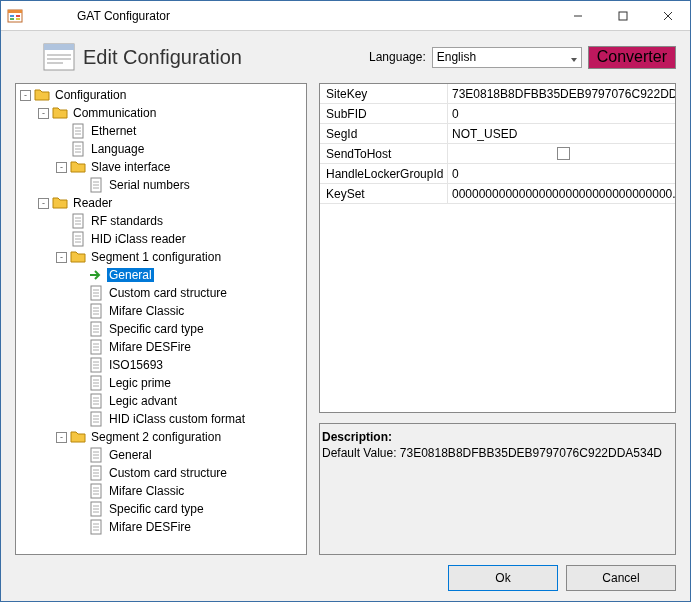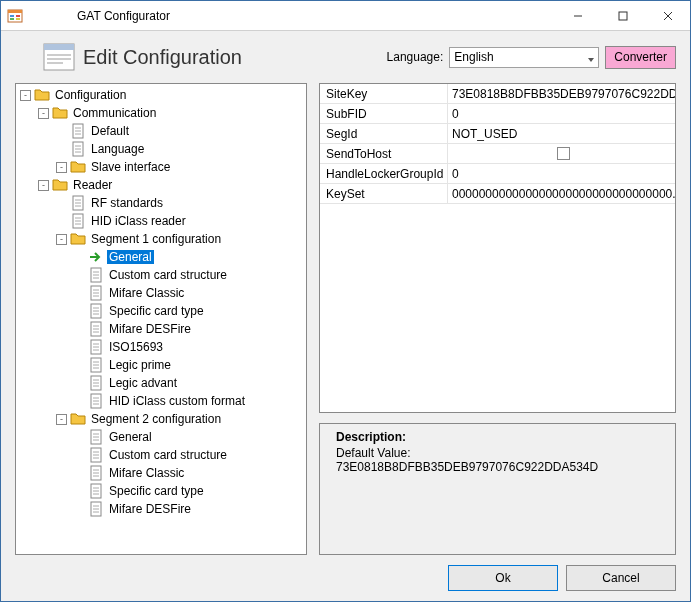--- a/index.html
+++ b/index.html
@@ -11,21 +11,21 @@
   .btns { display: flex; }
   .btns div { width: 45px; height: 29px; display:flex; align-items:center; justify-content:center; }
   .btns svg { width:10px; height:10px; }
   .content { flex: 1; background: #f0f0f0; padding: 12px 14px 10px 14px; display: flex; flex-direction: column; }
   .header-row { display: flex; align-items: center; margin-bottom: 12px; padding-left: 28px; }
   .header-row .ec-icon { width: 32px; height: 28px; margin-right: 8px; }
   .header-row h1 { font-size: 20px; font-weight: 400; color: #333; flex: 1; }
   .lang-label { font-size: 12px; margin-right: 6px; }
   .lang-select { width: 150px; height: 21px; border:1px solid #a0a0a0; background:#fff; display:flex; align-items:center; padding:0 4px; font-size:12px; position:relative; margin-right:6px;}
   .lang-select .arrow { position:absolute; right:3px; top:5px;}
-  .conv-btn { height: 23px; padding: 0 8px; border:1px solid #888; background:#f9a8d4; font-size:12px; }
+  .conv-btn { height: 23px; padding: 0 8px; border:1px solid #888; background:#be185d; font-size:16px; }
   .main { flex:1; display:flex; gap:12px; min-height:0; }
   .tree-pane { width: 292px; border:1px solid #888; background:#fff; position:relative; overflow:hidden; }
   .tree-scroll { position:absolute; inset:0; overflow-y:auto; overflow-x:hidden; padding:2px 0; }
   .tree-scroll::-webkit-scrollbar { width:17px; }
   .tree-scroll::-webkit-scrollbar-track { background:#f0f0f0; }
   .tree-scroll::-webkit-scrollbar-thumb { background:#c2c2c2; border:1px solid #a0a0a0; }
   .node { display:flex; align-items:center; height:18px; white-space:nowrap; position:relative; }
   .node .exp { width:11px; height:11px; border:1px solid #888; background:#fff; display:flex; align-items:center; justify-content:center; font-size:9px; line-height:1; margin-right:3px; color:#555; flex-shrink:0;}
   .node .noexp { width:11px; margin-right:3px; flex-shrink:0;}
   .node .icon { width:16px; height:16px; margin-right:3px; flex-shrink:0;}
@@ -34,21 +34,21 @@
   .d0 { padding-left: 4px; }
   .d1 { padding-left: 22px; }
   .d2 { padding-left: 40px; }
   .d3 { padding-left: 58px; }
   .right-pane { flex:1; display:flex; flex-direction:column; min-width:0;}
   .grid { border:1px solid #888; background:#fff; height: 330px; overflow:hidden; }
   .gr { display:flex; border-bottom:1px solid #e4e4e4; height:20px; align-items:center;}
   .gr .k { width: 128px; padding-left:6px; font-size:12px; border-right:1px solid #e4e4e4; height:100%; display:flex; align-items:center;}
   .gr .v { flex:1; padding-left:4px; font-size:12px; overflow:hidden; text-overflow:ellipsis; white-space:nowrap; height:100%; display:flex; align-items:center;}
   .gr .chk { width:13px;height:13px;border:1px solid #888;margin:auto;}
-  .desc-box { border:1px solid #888; background:#f0f0f0; margin-top:10px; flex:1; padding:6px 16px;}
+  .desc-box { border:1px solid #888; background:#f0f0f0; margin-top:10px; flex:1; padding:6px 2px;}
   .desc-box .dh { font-weight:bold; font-size:12px; margin-bottom:2px;}
   .desc-box .dv { font-size:12px; }
   .footer { display:flex; justify-content:flex-end; gap:8px; padding-top:10px;}
   .footer button { width:110px; height:26px; border:1px solid #0078d7; background:#e8e8e8; font-size:12px;}
   .footer button.cancel { border-color:#888;}
 </style>
 </head>
 <body>
 
 <div class="window">
@@ -124,38 +124,48 @@
               <span class="label">Communication</span>
             </div>
             <div class="node d2">
               <span class="noexp"></span>
               <span class="icon"><svg viewBox="0 0 16 16">
                   <rect x="3" y="1" width="10" height="14" fill="#fff" stroke="#888"></rect>
                   <line x1="5" y1="5" x2="11" y2="5" stroke="#aaa"></line>
                   <line x1="5" y1="8" x2="11" y2="8" stroke="#aaa"></line>
                   <line x1="5" y1="11" x2="11" y2="11" stroke="#aaa"></line>
                 </svg></span>
-              <span class="label">Default</span>
+              <span class="label">Ethernet</span>
             </div>
             <div class="node d2">
               <span class="noexp"></span>
               <span class="icon"><svg viewBox="0 0 16 16">
                   <rect x="3" y="1" width="10" height="14" fill="#fff" stroke="#888"></rect>
                   <line x1="5" y1="5" x2="11" y2="5" stroke="#aaa"></line>
                   <line x1="5" y1="8" x2="11" y2="8" stroke="#aaa"></line>
                   <line x1="5" y1="11" x2="11" y2="11" stroke="#aaa"></line>
                 </svg></span>
               <span class="label">Language</span>
             </div>
             <div class="node d2">
               <span class="exp">-</span>
               <span class="icon"><svg viewBox="0 0 16 16">
                   <path d="M1 3 L6 3 L8 5 L15 5 L15 13 L1 13 Z" fill="#f5c542" stroke="#b8860b"></path>
                 </svg></span>
               <span class="label">Slave interface</span>
+            </div>
+            <div class="node d3">
+              <span class="noexp"></span>
+              <span class="icon"><svg viewBox="0 0 16 16">
+                  <rect x="3" y="1" width="10" height="14" fill="#fff" stroke="#888"></rect>
+                  <line x1="5" y1="5" x2="11" y2="5" stroke="#aaa"></line>
+                  <line x1="5" y1="8" x2="11" y2="8" stroke="#aaa"></line>
+                  <line x1="5" y1="11" x2="11" y2="11" stroke="#aaa"></line>
+                </svg></span>
+              <span class="label">Serial numbers</span>
             </div>
             <div class="node d1">
               <span class="exp">-</span>
               <span class="icon"><svg viewBox="0 0 16 16">
                   <path d="M1 3 L6 3 L8 5 L15 5 L15 13 L1 13 Z" fill="#f5c542" stroke="#b8860b"></path>
                 </svg></span>
               <span class="label">Reader</span>
             </div>
             <div class="node d2">
               <span class="noexp"></span>

